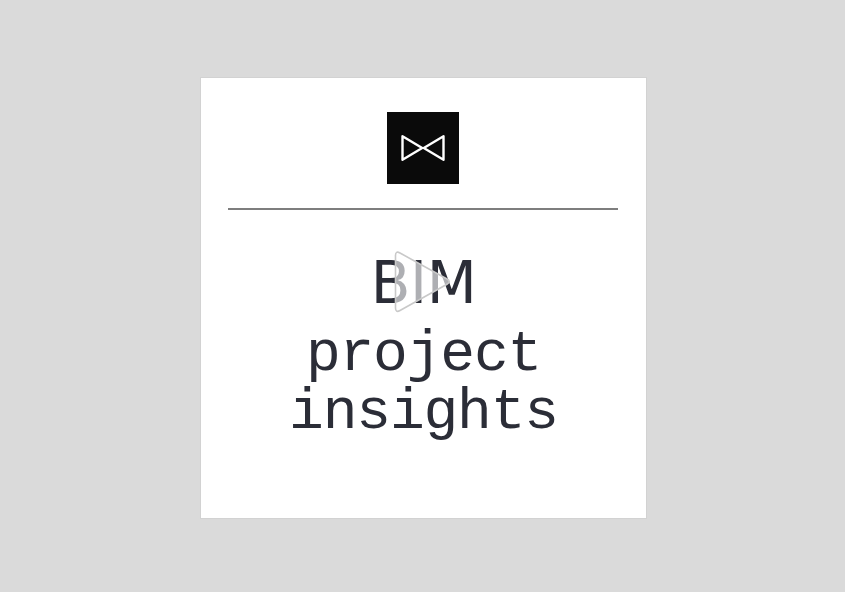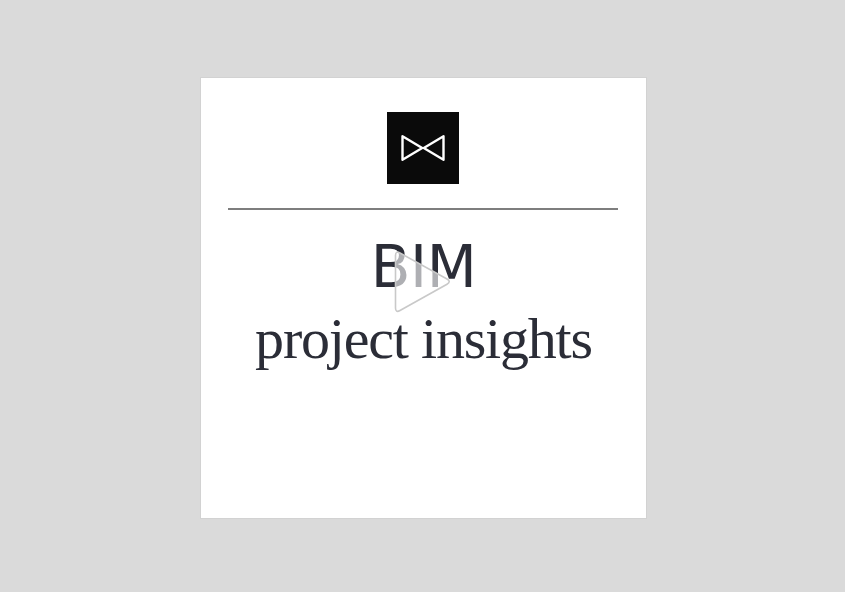--- a/index.html
+++ b/index.html
@@ -54,41 +54,41 @@
     top: 130px;
     width: 390px;
     height: 2px;
     background: #7e7e7e;
   }
 
   
   .wordmark {
     position: absolute;
     left: 0;
-    top: 160px;
+    top: 176px;
     width: 445px;
     text-align: center;
     color: #2b2d37;
     line-height: 1.0;
     -webkit-font-smoothing: antialiased;
   }
   .wordmark .line1 {
     font-size: 58px;
     font-weight: 400;
     letter-spacing: -0.5px;
     display: block;
     font-family: "DejaVu Sans", sans-serif;
   }
   .wordmark .line2 {
     font-size: 58px;
     font-weight: 400;
     letter-spacing: -1.2px;
     display: block;
     margin-top: 14px;
-    font-family: Liberation Serif, serif;
+    font-family: Liberation Mono, monospace;
   }
 
   
   .play-overlay {
     position: absolute;
     left: 184px;
     top: 170px;
     width: 70px;
     height: 70px;
     pointer-events: auto;

